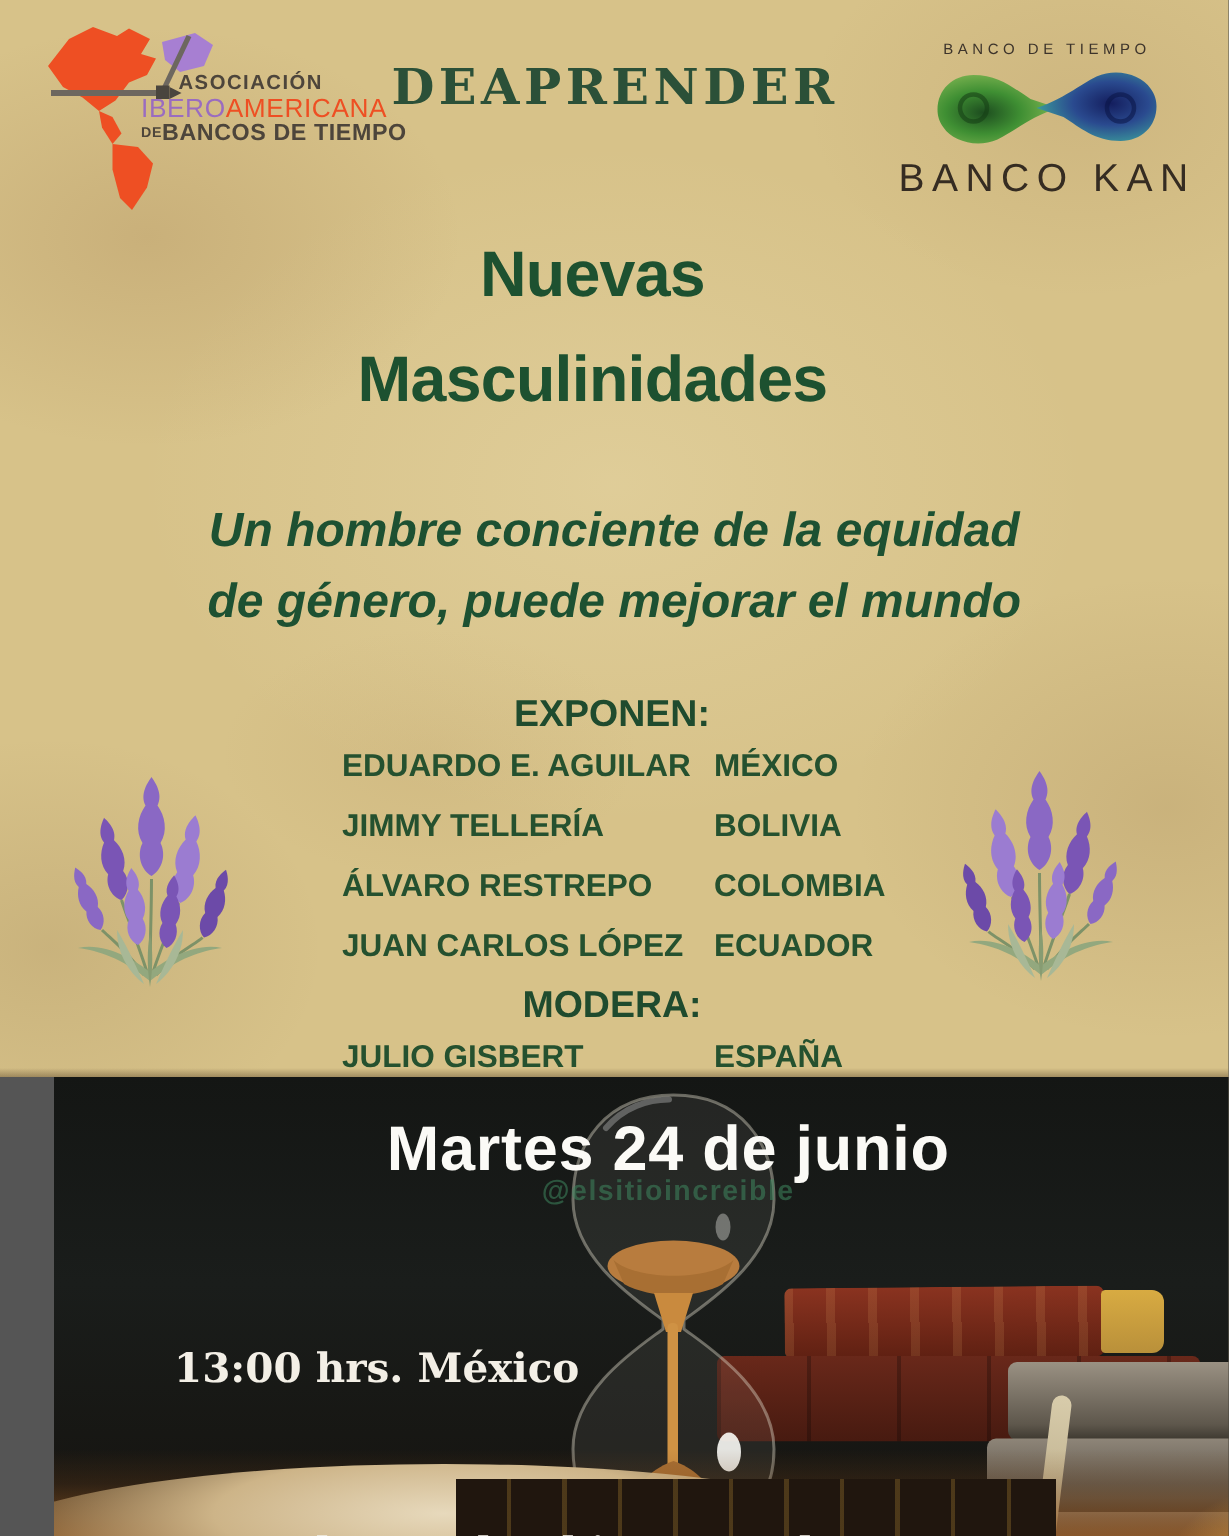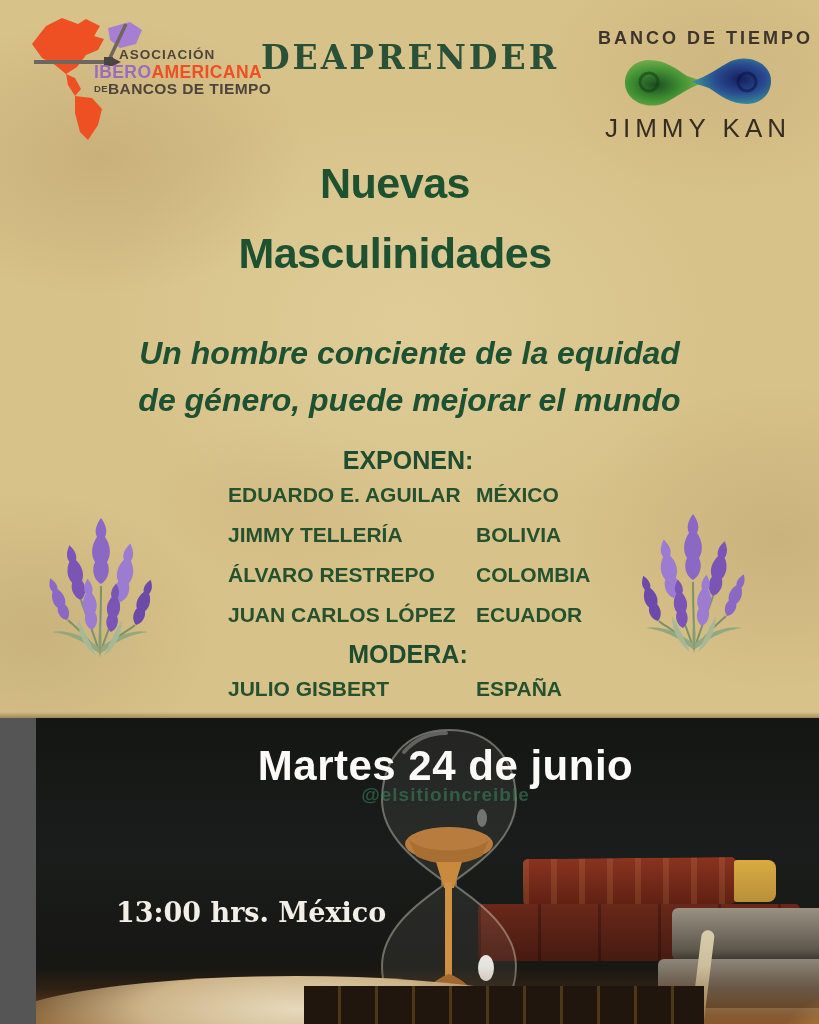--- a/index.html
+++ b/index.html
@@ -19,39 +19,39 @@
       radial-gradient(ellipse 260px 200px at 4% 88%, rgba(122,90,52,.15), transparent 70%),
       radial-gradient(ellipse 200px 120px at 35% 70%, rgba(160,122,74,.10), transparent 70%);
   }
   .parchment::after{content:"";position:absolute;left:0;bottom:0;width:100%;height:6px;
     background:linear-gradient(to bottom, transparent, rgba(60,40,20,.35));}
   
   .logo-aibt{position:absolute;left:22px;top:10px;width:260px;height:140px;}
   .logo-aibt svg{position:absolute;left:0;top:0;}
   .aibt-text{position:absolute;left:72px;top:38px;line-height:1.08;white-space:nowrap;}
   .aibt-l1{font-size:13.5px;font-weight:bold;letter-spacing:1px;color:#4d453b;margin-left:25px;}
-  .aibt-l2{font-size:17.5px;font-weight:bold;letter-spacing:.4px;}
+  .aibt-l2{font-size:17.5px;font-weight:normal;letter-spacing:.4px;}
   .aibt-ibero{color:#9a6cc0;} .aibt-americana{color:#ee4f23;}
   .aibt-l3{font-size:15.5px;font-weight:bold;color:#4d453b;letter-spacing:.4px;}
   .aibt-de{font-size:9.5px;vertical-align:2px;}
   .program-title{position:absolute;left:250px;top:38px;width:320px;text-align:center;
     font-family:"DejaVu Serif",serif;font-weight:bold;color:#2b5038;
     font-size:33px;letter-spacing:3px;line-height:1.22;}
   .logo-kualkan{position:absolute;left:598px;top:28px;width:200px;text-align:center;color:#3d342b;}
-  .kk-top{font-size:18px;letter-spacing:3px;white-space:nowrap;font-weight:bold;}
+  .kk-top{font-size:10px;letter-spacing:3px;white-space:nowrap;}
   .kk-spirals{margin:2px auto 0;display:block;}
   .kk-bottom{font-size:26px;letter-spacing:5px;color:#352c22;margin-top:0px;white-space:nowrap;}
   
   .main-title{position:absolute;left:0;top:148px;width:790px;margin:0;text-align:center;
     color:#1d5130;font-size:43px;line-height:70px;font-weight:bold;letter-spacing:-.5px;}
   .subtitle{position:absolute;left:0;top:330px;width:819px;margin:0;text-align:center;
     color:#1d5132;font-size:32px;line-height:47px;font-weight:bold;font-style:italic;}
   
   .panel{position:absolute;left:228px;top:446px;width:360px;color:#25512f;}
-  .panel-heading{text-align:center;font-size:25px;font-weight:bold;margin:0 0 9px 0;color:#1f4b2e;}
+  .panel-heading{text-align:center;font-size:25px;font-weight:bold;margin:16px 0 9px 0;color:#1f4b2e;}
   .speaker-grid{display:grid;grid-template-columns:248px auto;row-gap:18px;
     font-size:21px;font-weight:bold;line-height:22px;white-space:nowrap;}
   .modera-head{margin-top:14px;}
   .lavender{position:absolute;}
   .lavender.left{left:44px;top:488px;}
   .lavender.right{left:638px;top:484px;}
   
   .photo{position:absolute;left:0;top:718px;width:819px;height:306px;
     background:linear-gradient(to bottom,#141614 0%,#1a1d1b 45%,#15130f 100%);overflow:hidden;margin-left:36px;}
   .photo .glow-table{position:absolute;left:0;top:248px;width:819px;height:58px;
@@ -132,21 +132,21 @@
             <stop offset="0%" stop-color="#141e5e"></stop>
               <stop offset="45%" stop-color="#2a4a8f"></stop>
               <stop offset="100%" stop-color="#3fae9e"></stop>
           </radialGradient>
         </defs>
         <path fill="url(#gGreen)" d="M12,32 C12,19 22,9 36,9 C53,9 63,18 74,25 L92,31 C74,37 64,46 52,52 C38,58 22,53 16,44 C13,40 12,36 12,32 Z"></path>
         <circle cx="36" cy="31" r="9" fill="none" stroke="rgba(20,60,20,.55)" stroke-width="3"></circle>
         <path fill="url(#gBlue)" d="M158,30 C158,43 148,53 134,53 C117,53 107,44 96,37 L78,31 C96,25 106,16 118,10 C132,4 148,9 154,18 C157,22 158,26 158,30 Z"></path>
         <circle cx="134" cy="31" r="9" fill="none" stroke="rgba(10,20,70,.55)" stroke-width="3"></circle>
       </svg>
-      <div class="kk-bottom">JIMMY KAN</div>
+      <div class="kk-bottom">BANCO KAN</div>
     </div>
 
     <h1 class="main-title">
       <span>Nuevas</span><br>
       <span>Masculinidades</span>
     </h1>
 
     <p class="subtitle">
       <span>Un hombre conciente de la equidad</span><br>
       <span>de género, puede mejorar el mundo</span>

